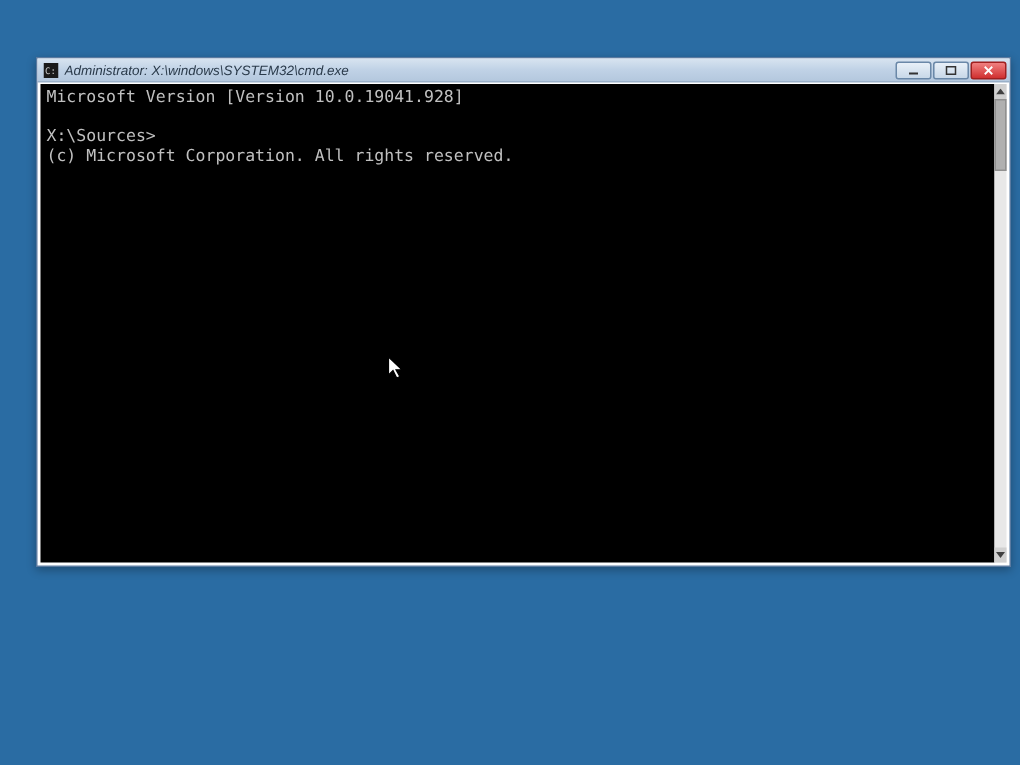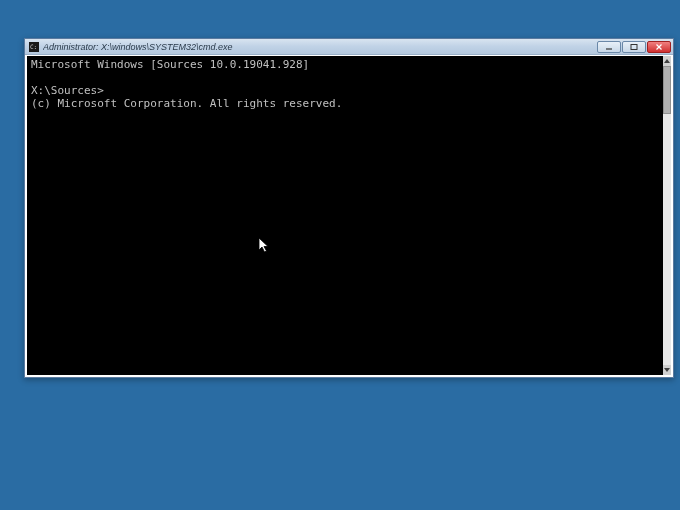--- a/index.html
+++ b/index.html
@@ -181,21 +181,21 @@
       </div>
       <div class="win-btn close">
         <svg viewBox="0 0 10 8">
             <line x1="2.5" y1="1.5" x2="7.5" y2="6.5" stroke="#fff" stroke-width="1.2"></line>
             <line x1="7.5" y1="1.5" x2="2.5" y2="6.5" stroke="#fff" stroke-width="1.2"></line>
           </svg>
       </div>
     </div>
   </div>
 
-  <div class="console-area"><span class="console-line">Microsoft Windows [Sources 10.0.19041.928]</span><span class="console-line prompt-line">X:\Sources&gt;</span><span class="console-line">(c) Microsoft Corporation. All rights reserved.</span></div>
+  <div class="console-area"><span class="console-line">Microsoft Version [Version 10.0.19041.928]</span><span class="console-line prompt-line">X:\Sources&gt;</span><span class="console-line">(c) Microsoft Corporation. All rights reserved.</span></div>
 
   <div class="scrollbar-track">
     <div class="scroll-arrow up">
       <svg viewBox="0 0 6 4" width="6" height="4">
           <polygon points="3,0 6,4 0,4" fill="#404040"></polygon>
         </svg>
     </div>
     <div class="scroll-thumb"></div>
     <div class="scroll-arrow down">
       <svg viewBox="0 0 6 4" width="6" height="4">

